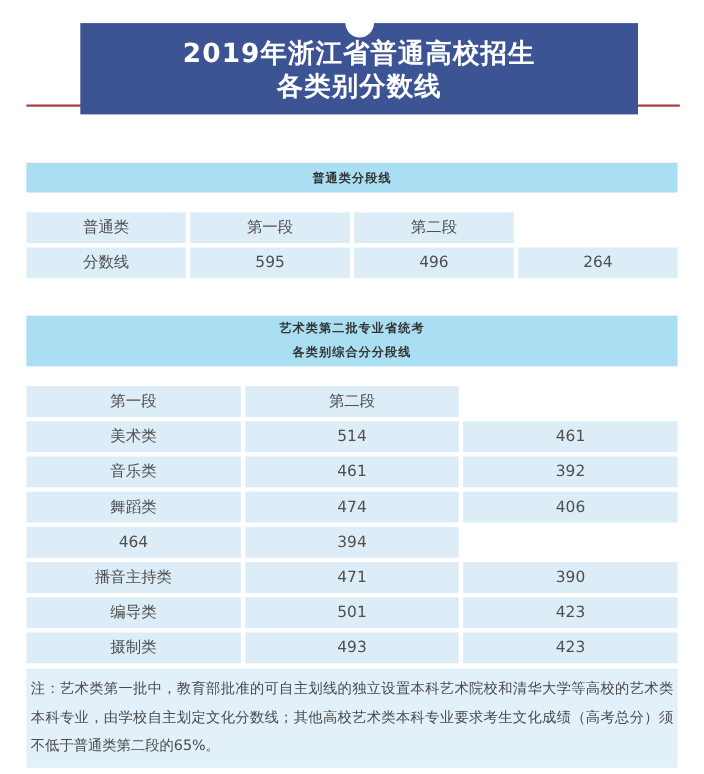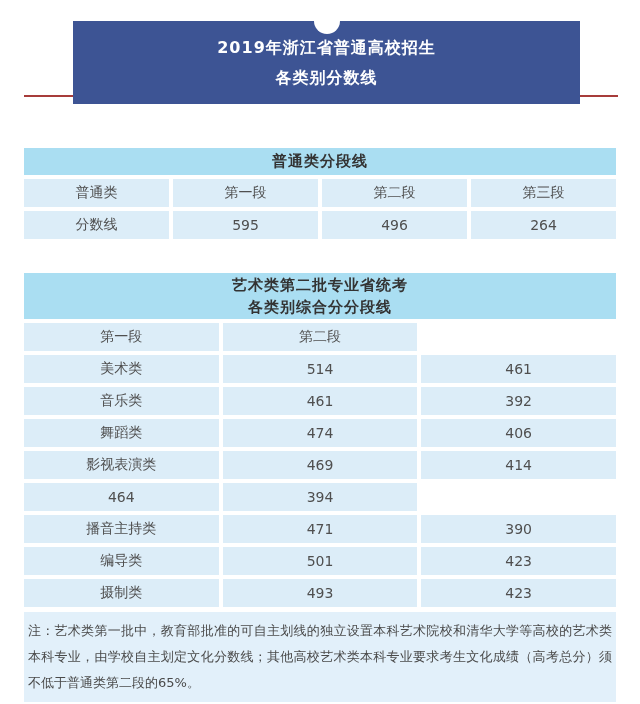--- a/index.html
+++ b/index.html
@@ -41,46 +41,46 @@
     top: -13px;
     left: 50%;
     margin-left: -13px;
     width: 26px;
     height: 26px;
     border-radius: 50%;
     background: #ffffff;
   }
   .title-box .title-line {
     color: #ffffff;
-    font-size: 16px;
+    font-size: 24px;
     font-weight: bold;
     line-height: 30px;
     letter-spacing: 1px;
     text-align: center;
   }
 
   
   .content {
     position: absolute;
     left: 24px;
     top: 148px;
     width: 592px;
   }
   .table-title {
     background: #aadef2;
     color: #333333;
-    font-size: 15px;
+    font-size: 11px;
     font-weight: bold;
     text-align: center;
     letter-spacing: 1px;
     display: flex;
     flex-direction: column;
     align-items: center;
     justify-content: center;
-    margin-bottom: 4px;
+    margin-bottom: 18px;
   }
   .table-title.one-line { height: 27px; }
   .table-title.two-line { height: 46px; line-height: 22px; }
 
   .grid-row {
     display: grid;
     gap: 4px;
     margin-bottom: 4px;
   }
   .cols-4 { grid-template-columns: repeat(4, 1fr); }
@@ -122,21 +122,20 @@
   </div>
 
   <div class="content">
 
     <div class="general-table">
       <div class="table-title one-line">普通类分段线</div>
       <div class="grid-row cols-4">
         <div class="cell">普通类</div>
         <div class="cell">第一段</div>
         <div class="cell">第二段</div>
-        <div class="cell">第三段</div>
       </div>
       <div class="grid-row cols-4">
         <div class="cell">分数线</div>
         <div class="cell">595</div>
         <div class="cell">496</div>
         <div class="cell">264</div>
       </div>
     </div>
 
     <div class="art-table">
@@ -157,25 +156,20 @@
         <div class="cell">音乐类</div>
         <div class="cell">461</div>
         <div class="cell">392</div>
       </div>
       <div class="grid-row cols-3">
         <div class="cell">舞蹈类</div>
         <div class="cell">474</div>
         <div class="cell">406</div>
       </div>
       <div class="grid-row cols-3">
-        <div class="cell">影视表演类</div>
-        <div class="cell">469</div>
-        <div class="cell">414</div>
-      </div>
-      <div class="grid-row cols-3">
         <div class="cell">464</div>
         <div class="cell">394</div>
       </div>
       <div class="grid-row cols-3">
         <div class="cell">播音主持类</div>
         <div class="cell">471</div>
         <div class="cell">390</div>
       </div>
       <div class="grid-row cols-3">
         <div class="cell">编导类</div>

